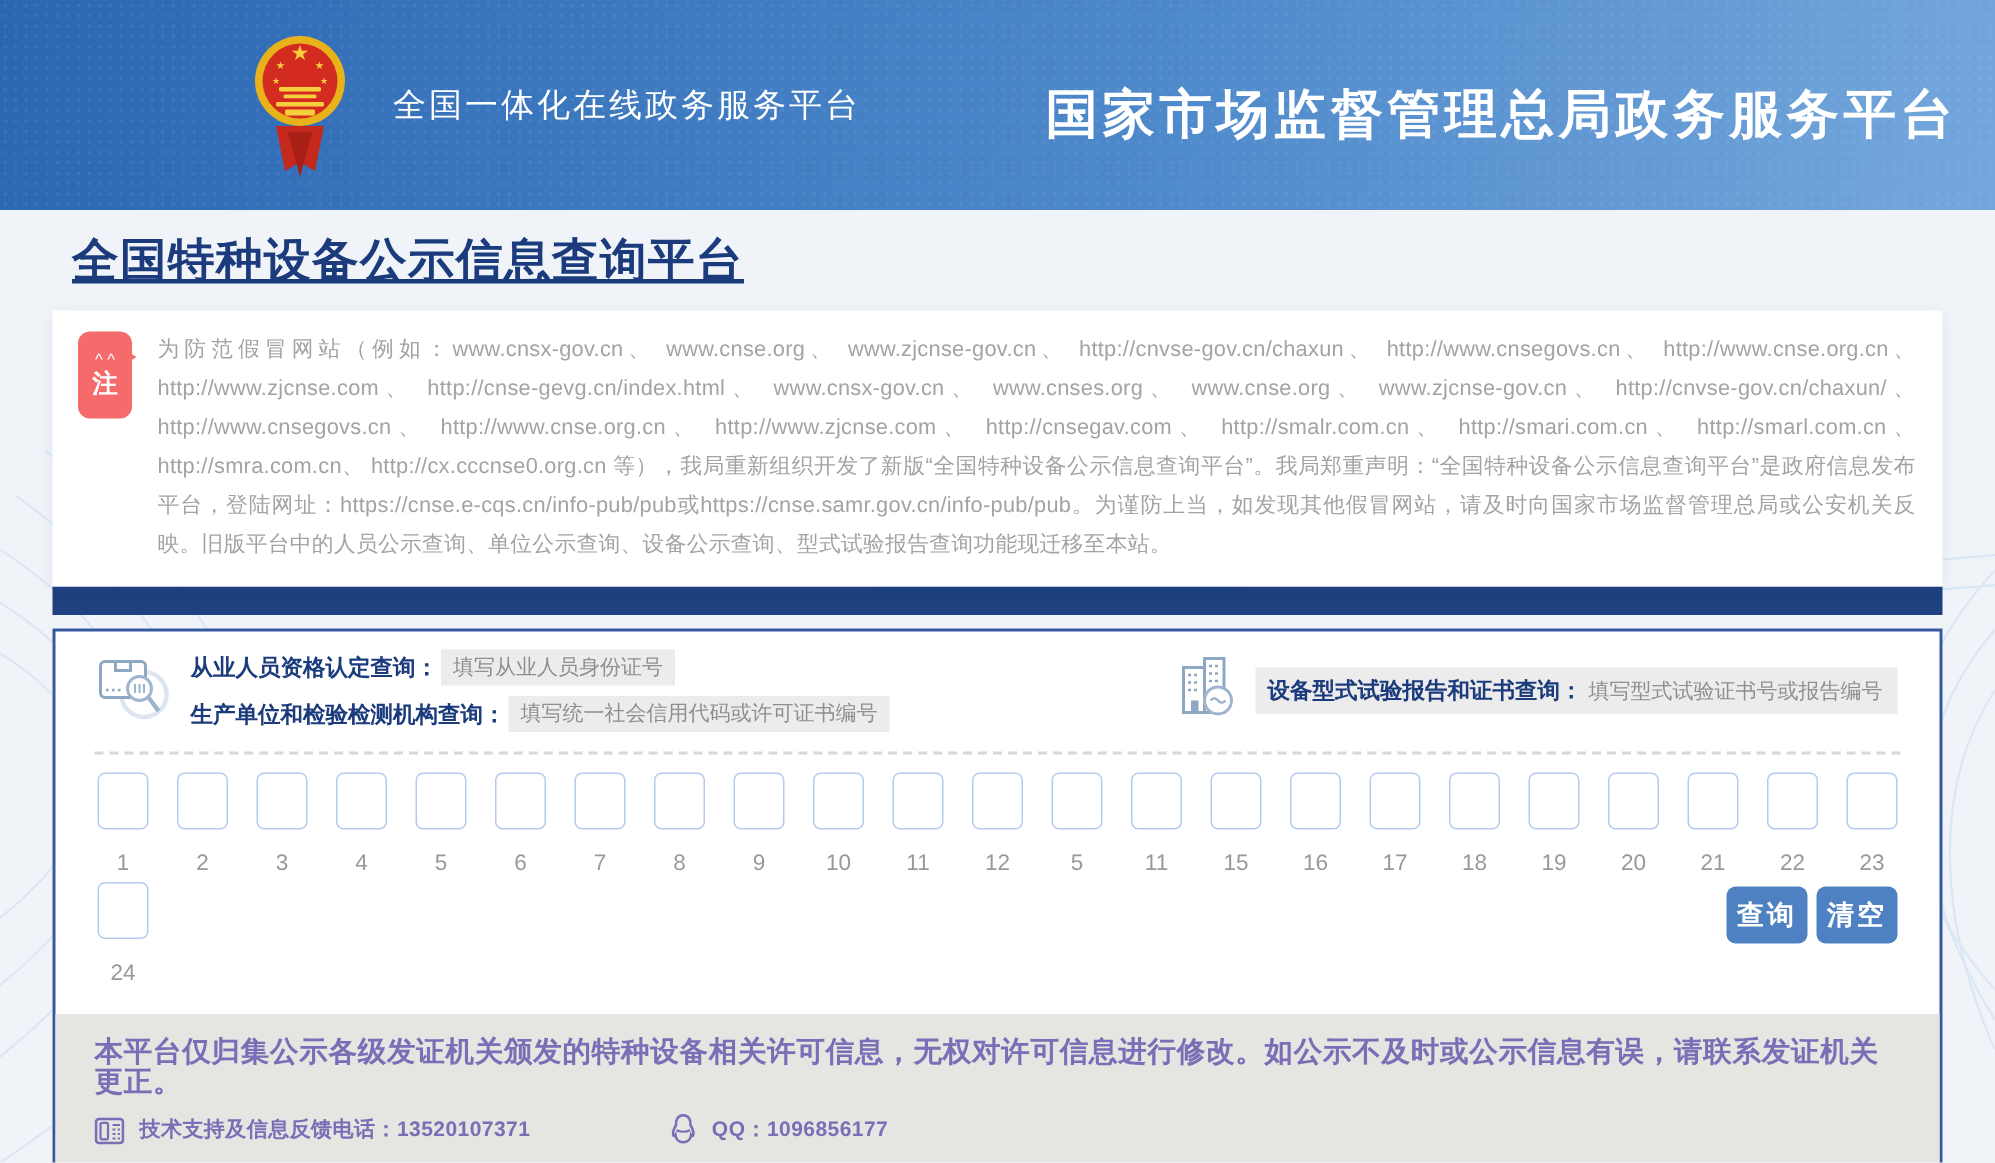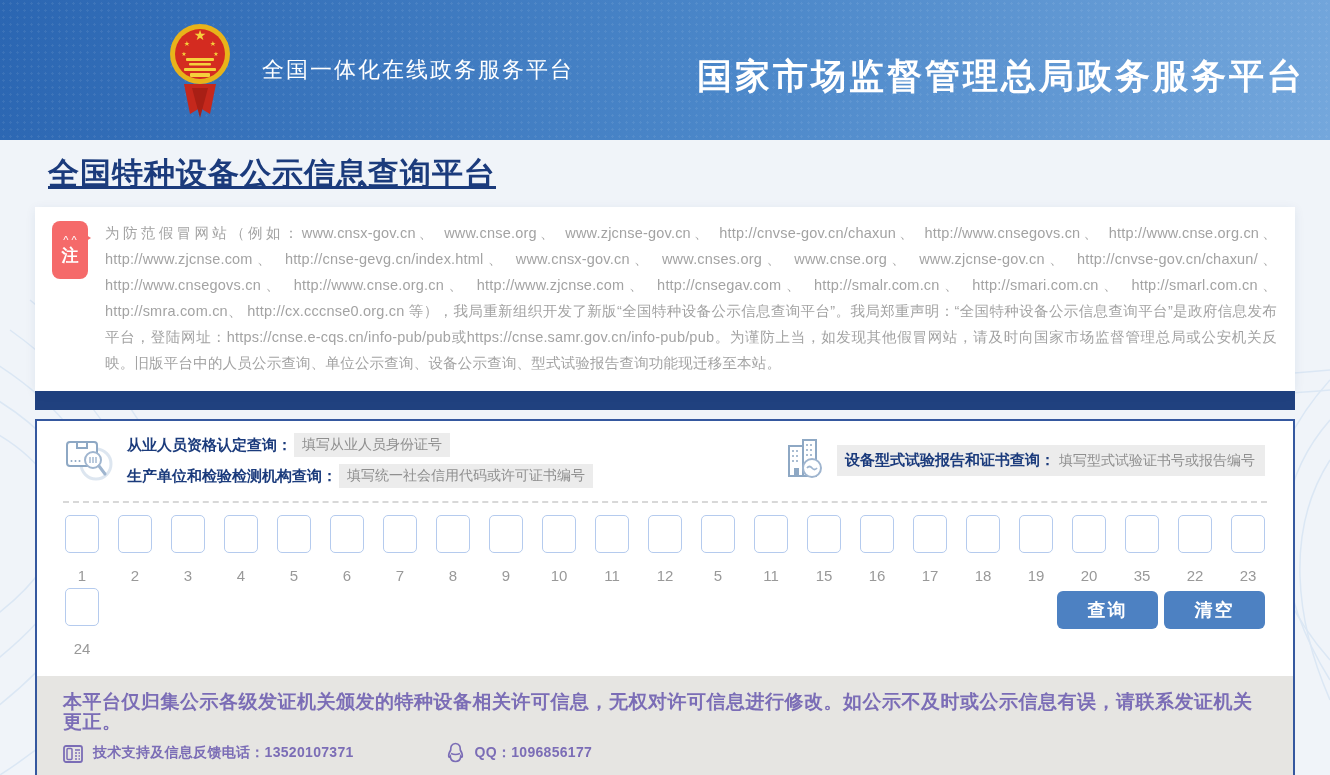--- a/index.html
+++ b/index.html
@@ -85,21 +85,21 @@
   .box-row.row2 { margin-top:4px; align-items:flex-start; }
   .char-cell { display:flex; flex-direction:column; align-items:center; width:34px; }
   .char-box {
     width:34px; height:38px; border:1px solid var(--box-border,#b5cbee);
     border-radius:5px; background:#fff; outline:none;
     text-align:center; font-size:18px; color:#333;
   }
   .char-num { margin-top:14px; font-size:15px; color:#999; }
   .btn-group { margin-left:auto; display:flex; gap:6px; margin-top:3px; }
   .action-btn {
-    width:101px; height:38px; border:none; border-radius:6px;
+    width:54px; height:38px; border:none; border-radius:6px;
     background:var(--btn-blue,#4d81c2); color:#fff;
     font-size:18px; font-weight:bold; letter-spacing:2px;
     font-family:Liberation Sans, sans-serif; cursor:pointer;text-align:center;
   }
 
   
   .panel-footer { margin-top:19px; background:var(--footer-bg,#e6e5e2); padding:16px 26px 14px; }
   .disclaimer {
     color:var(--purple,#7b6db6); font-size:19px; font-weight:bold;
     line-height:20px; letter-spacing:.5px;
@@ -294,21 +294,21 @@
           <div class="char-cell">
             <input class="char-box" type="text" maxlength="1" style="">
             <div class="char-num">19</div>
           </div>
           <div class="char-cell">
             <input class="char-box" type="text" maxlength="1" style="">
             <div class="char-num">20</div>
           </div>
           <div class="char-cell">
             <input class="char-box" type="text" maxlength="1" style="">
-            <div class="char-num">35</div>
+            <div class="char-num">21</div>
           </div>
           <div class="char-cell">
             <input class="char-box" type="text" maxlength="1" style="">
             <div class="char-num">22</div>
           </div>
           <div class="char-cell">
             <input class="char-box" type="text" maxlength="1" style="">
             <div class="char-num">23</div>
           </div>
         </div>

